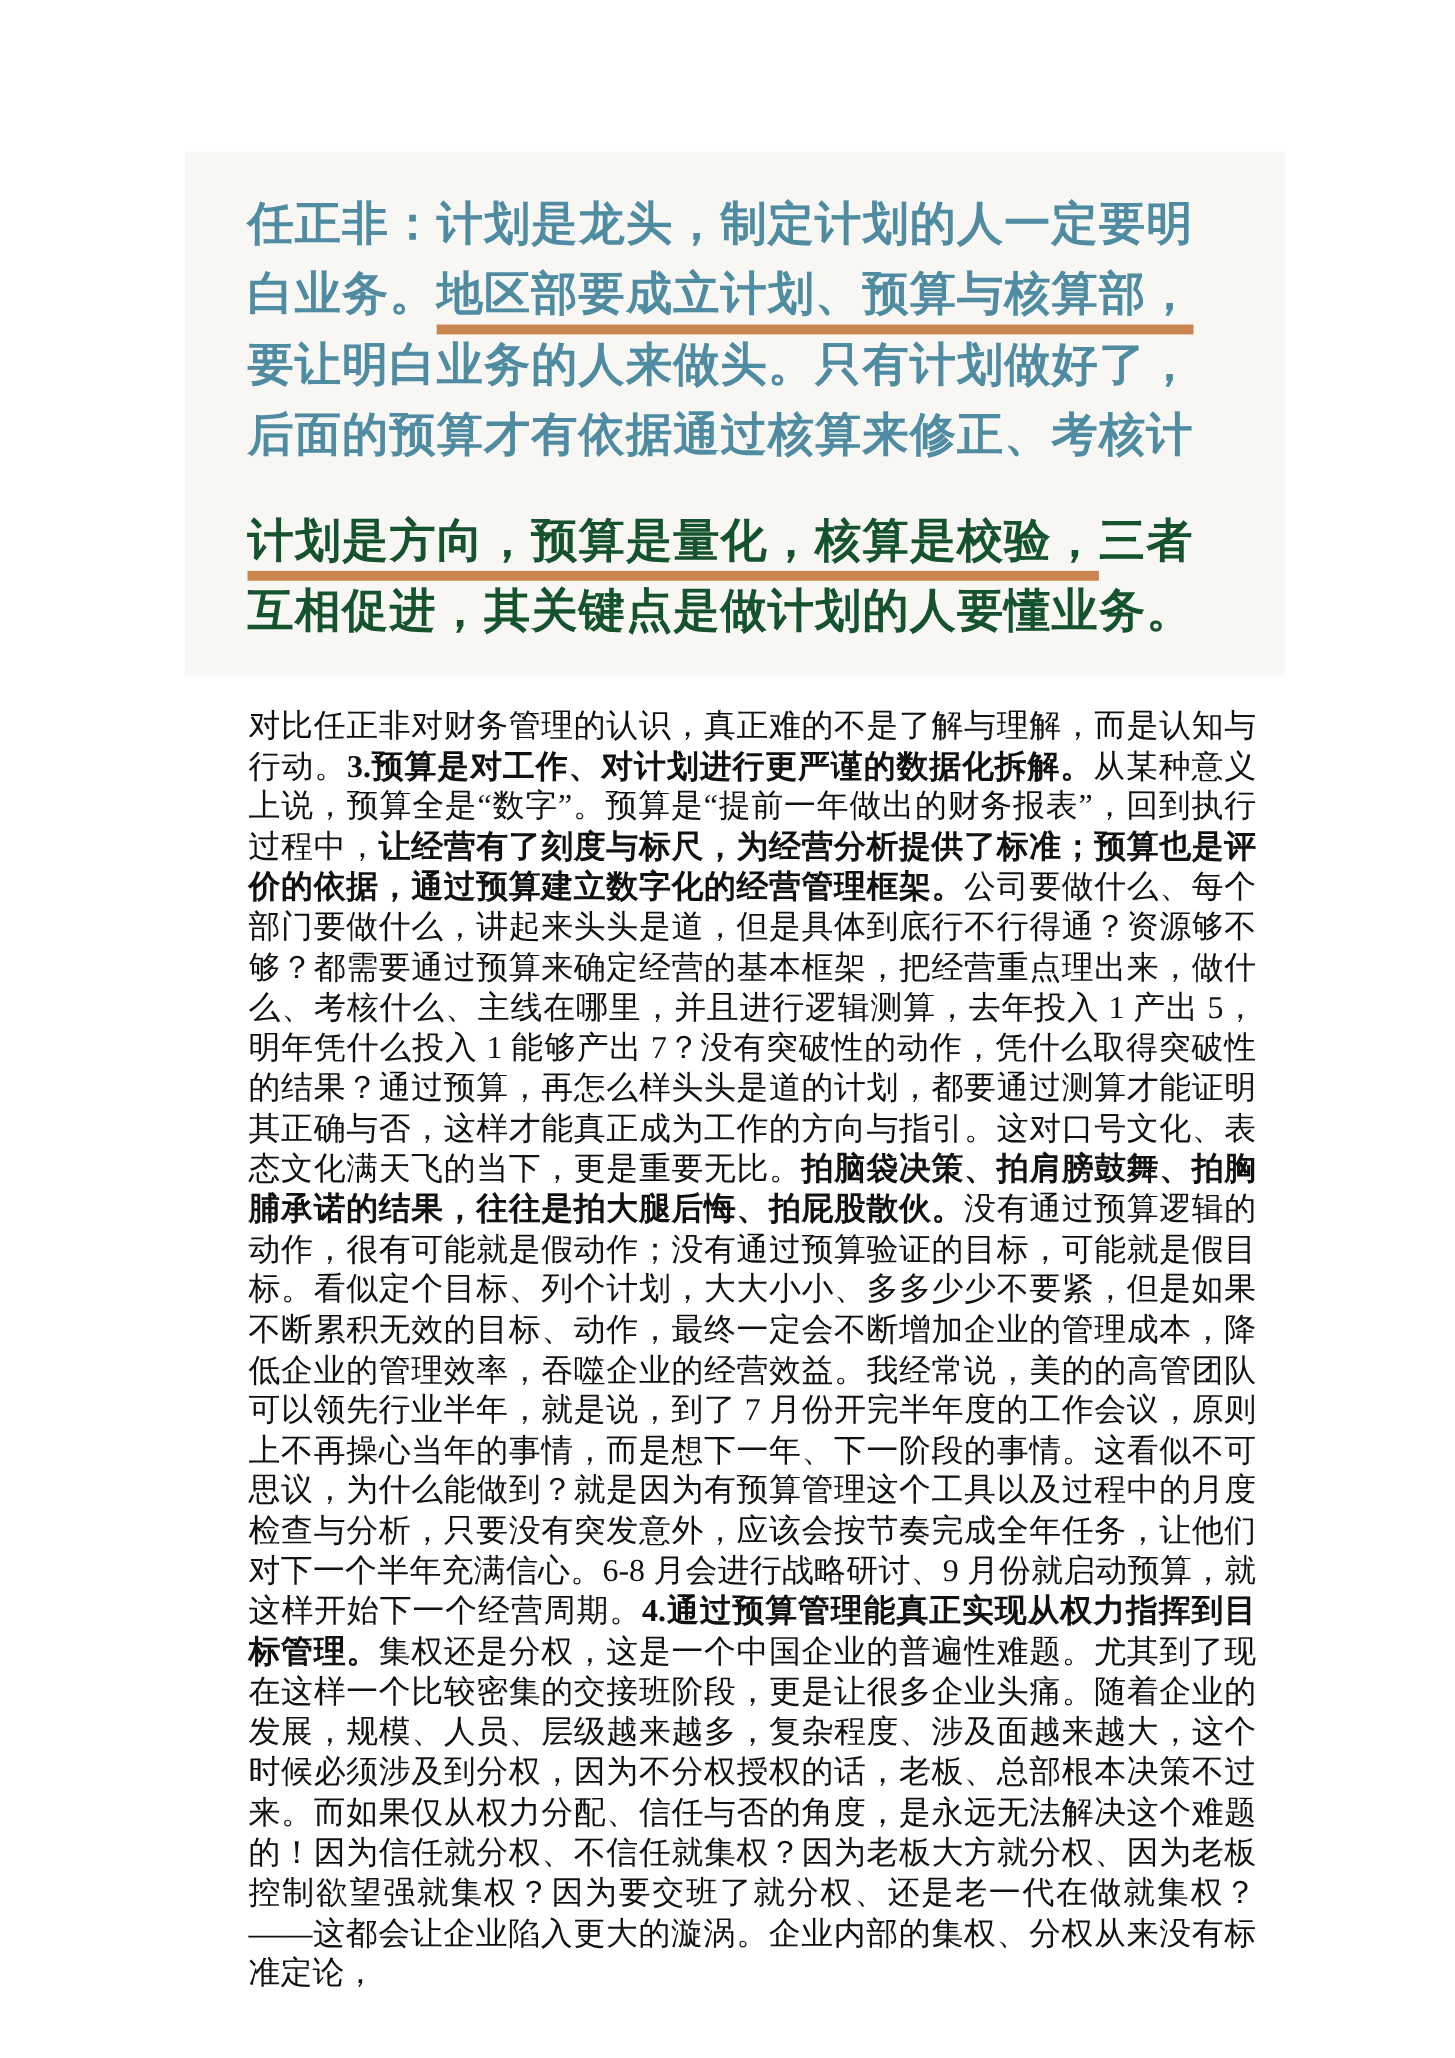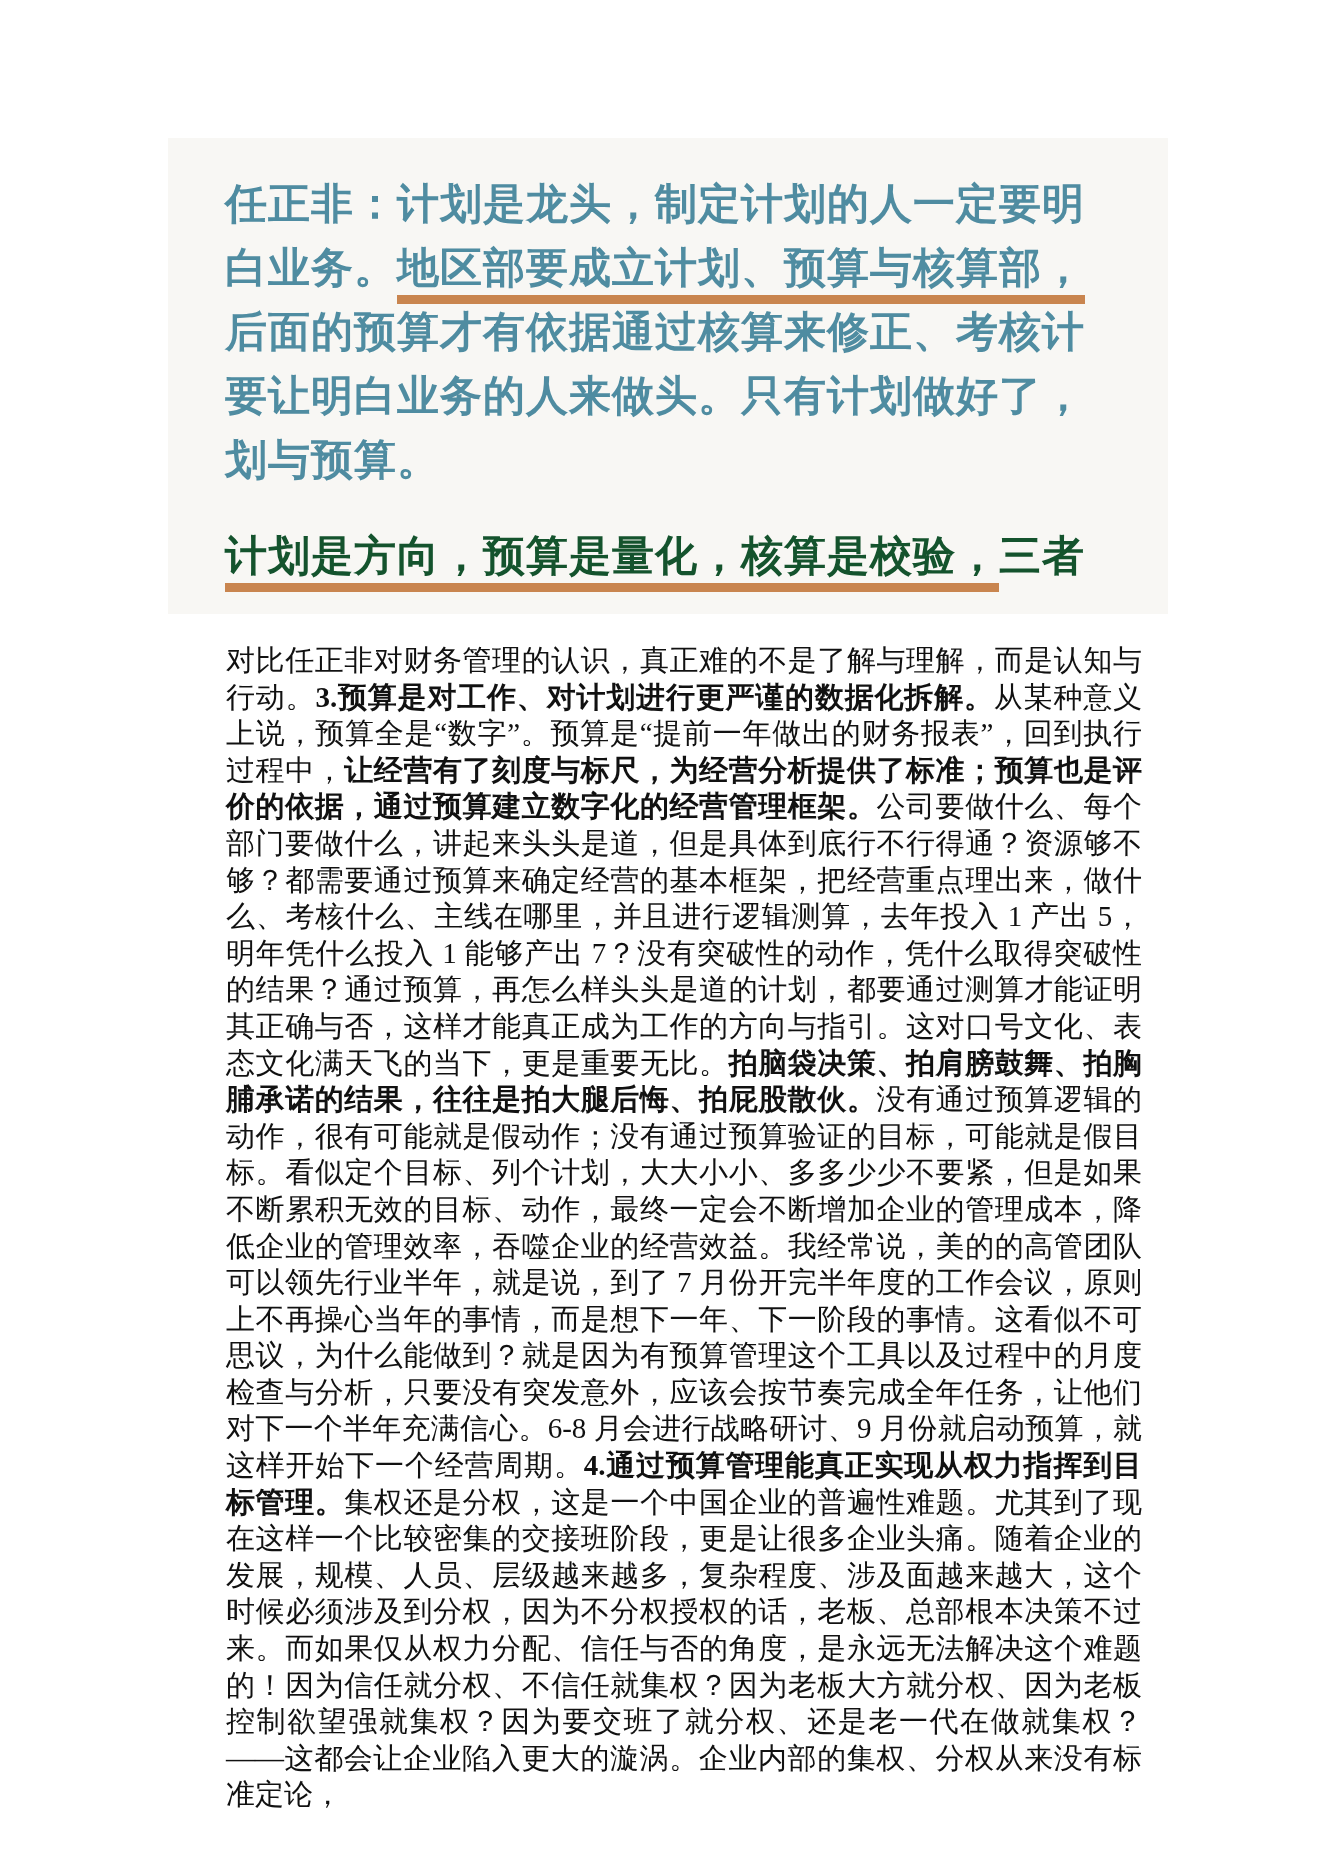--- a/index.html
+++ b/index.html
@@ -52,22 +52,22 @@
   }
   .seg-bold { font-weight: bold; }
 </style>
 </head>
 <body>
 
 <div class="quote-block" id="quote-paragraphs" style="background: rgb(248, 247, 244);">
     <div class="quote-para" style="color: rgb(79, 140, 161);">
       <div class="quote-line"><span>任正非：计划是龙头，制定计划的人一定要明</span></div>
       <div class="quote-line"><span>白业务。</span><span class="q-underline" style="border-bottom-color: rgb(201, 133, 79);">地区部要成立计划、预算与核算部，</span></div>
+      <div class="quote-line"><span>要让明白业务的人来做头。只有计划做好了，</span></div>
       <div class="quote-line"><span>后面的预算才有依据通过核算来修正、考核计</span></div>
-      <div class="quote-line"><span>要让明白业务的人来做头。只有计划做好了，</span></div>
-      <div class="quote-line"><span>划与预算。</span></div>
     </div>
     <div class="quote-para" style="color: #14532d;">
       <div class="quote-line"><span class="q-underline" style="border-bottom-color: rgb(201, 133, 79);">计划是方向，预算是量化，核算是校验，</span><span>三者</span></div>
+      <div class="quote-line"><span>互相促进，其关键点是做计划的人要懂业务。</span></div>
     </div>
   </div>
 
 <div class="article" id="article-text" style="color: rgb(17, 17, 17);"><span>对比任正非对财务管理的认识，真正难的不是了解与理解，而是认知与行动。</span><span class="seg-bold">3.预算是对工作、对计划进行更严谨的数据化拆解。</span><span>从某种意义上说，预算全是“数字”。预算是“提前一年做出的财务报表”，回到执行过程中，</span><span class="seg-bold">让经营有了刻度与标尺，为经营分析提供了标准；预算也是评价的依据，通过预算建立数字化的经营管理框架。</span><span>公司要做什么、每个部门要做什么，讲起来头头是道，但是具体到底行不行得通？资源够不够？都需要通过预算来确定经营的基本框架，把经营重点理出来，做什么、考核什么、主线在哪里，并且进行逻辑测算，去年投入 1 产出 5，明年凭什么投入 1 能够产出 7？没有突破性的动作，凭什么取得突破性的结果？通过预算，再怎么样头头是道的计划，都要通过测算才能证明其正确与否，这样才能真正成为工作的方向与指引。这对口号文化、表态文化满天飞的当下，更是重要无比。</span><span class="seg-bold">拍脑袋决策、拍肩膀鼓舞、拍胸脯承诺的结果，往往是拍大腿后悔、拍屁股散伙。</span><span>没有通过预算逻辑的动作，很有可能就是假动作；没有通过预算验证的目标，可能就是假目标。看似定个目标、列个计划，大大小小、多多少少不要紧，但是如果不断累积无效的目标、动作，最终一定会不断增加企业的管理成本，降低企业的管理效率，吞噬企业的经营效益。我经常说，美的的高管团队可以领先行业半年，就是说，到了 7 月份开完半年度的工作会议，原则上不再操心当年的事情，而是想下一年、下一阶段的事情。这看似不可思议，为什么能做到？就是因为有预算管理这个工具以及过程中的月度检查与分析，只要没有突发意外，应该会按节奏完成全年任务，让他们对下一个半年充满信心。6-8 月会进行战略研讨、9 月份就启动预算，就这样开始下一个经营周期。</span><span class="seg-bold">4.通过预算管理能真正实现从权力指挥到目标管理。</span><span>集权还是分权，这是一个中国企业的普遍性难题。尤其到了现在这样一个比较密集的交接班阶段，更是让很多企业头痛。随着企业的发展，规模、人员、层级越来越多，复杂程度、涉及面越来越大，这个时候必须涉及到分权，因为不分权授权的话，老板、总部根本决策不过来。而如果仅从权力分配、信任与否的角度，是永远无法解决这个难题的！因为信任就分权、不信任就集权？因为老板大方就分权、因为老板控制欲望强就集权？因为要交班了就分权、还是老一代在做就集权？——这都会让企业陷入更大的漩涡。企业内部的集权、分权从来没有标准定论，</span></div>
 
 </body></html>

